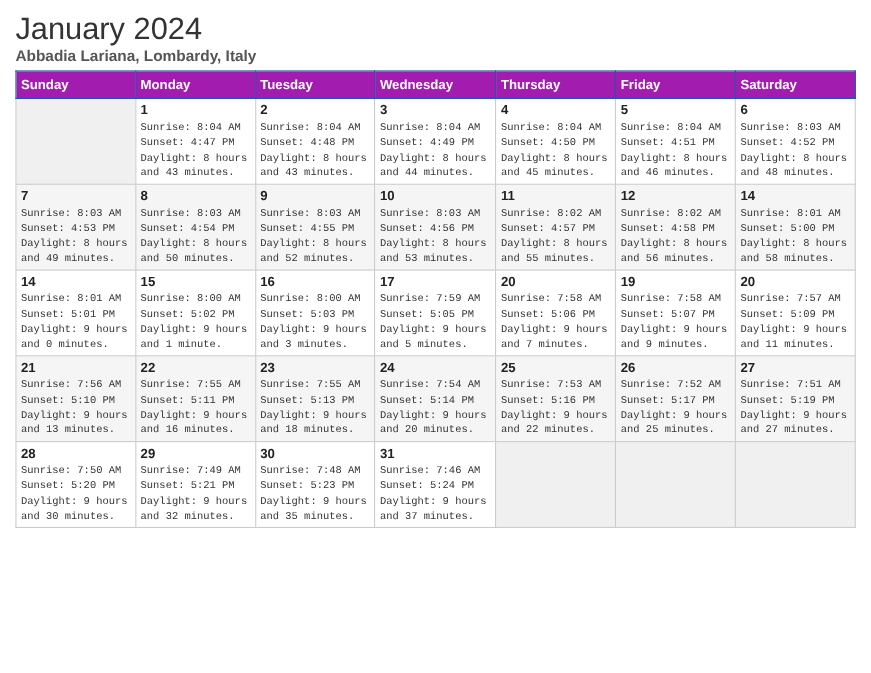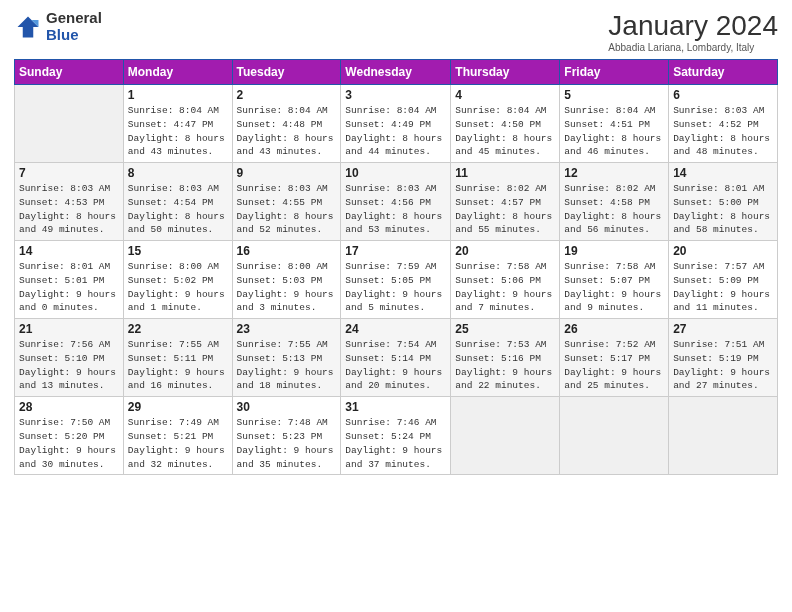--- a/index.html
+++ b/index.html
@@ -46,22 +46,23 @@
       height: 28px;
     }
     .title-block {
     }
     .main-title {
       font-size: 28px;
       font-weight: normal;
       color: #333;
     }
     .subtitle {
-      font-size: 10px;
+      font-size: 14px;
       color: #555;
+      font-weight: bold;
     }
     table {
       width: 100%;
       border-collapse: collapse;
       font-size: 10.5px;
     }
     thead tr th {
       background-color: #a21caf;
       color: #fff;
       padding: 5px 4px;
@@ -98,31 +99,20 @@
     }
     .empty-cell {
       background-color: #f0f0f0 !important;
     }
   </style>
 </head>
 <body>
 <div class="page">
 
   <div class="header">
-    <div class="logo">
-      <svg class="logo-icon" viewBox="0 0 32 32">
-        <rect x="0" y="0" width="32" height="32" fill="white"></rect>
-        <polygon points="16,4 28,16 22,16 22,28 10,28 10,16 4,16" fill="#2255aa"></polygon>
-        <polygon points="20,8 28,8 28,16" fill="#5599dd"></polygon>
-      </svg>
-      <div class="logo-text">
-        <span class="logo-general">General</span>
-        <span class="logo-blue">Blue</span>
-      </div>
-    </div>
     <div class="title-block">
       <div class="main-title">January 2024</div>
       <div class="subtitle">Abbadia Lariana, Lombardy, Italy</div>
     </div>
   </div>
 
   <table>
     <thead>
       <tr>
         <th>Sunday</th>

